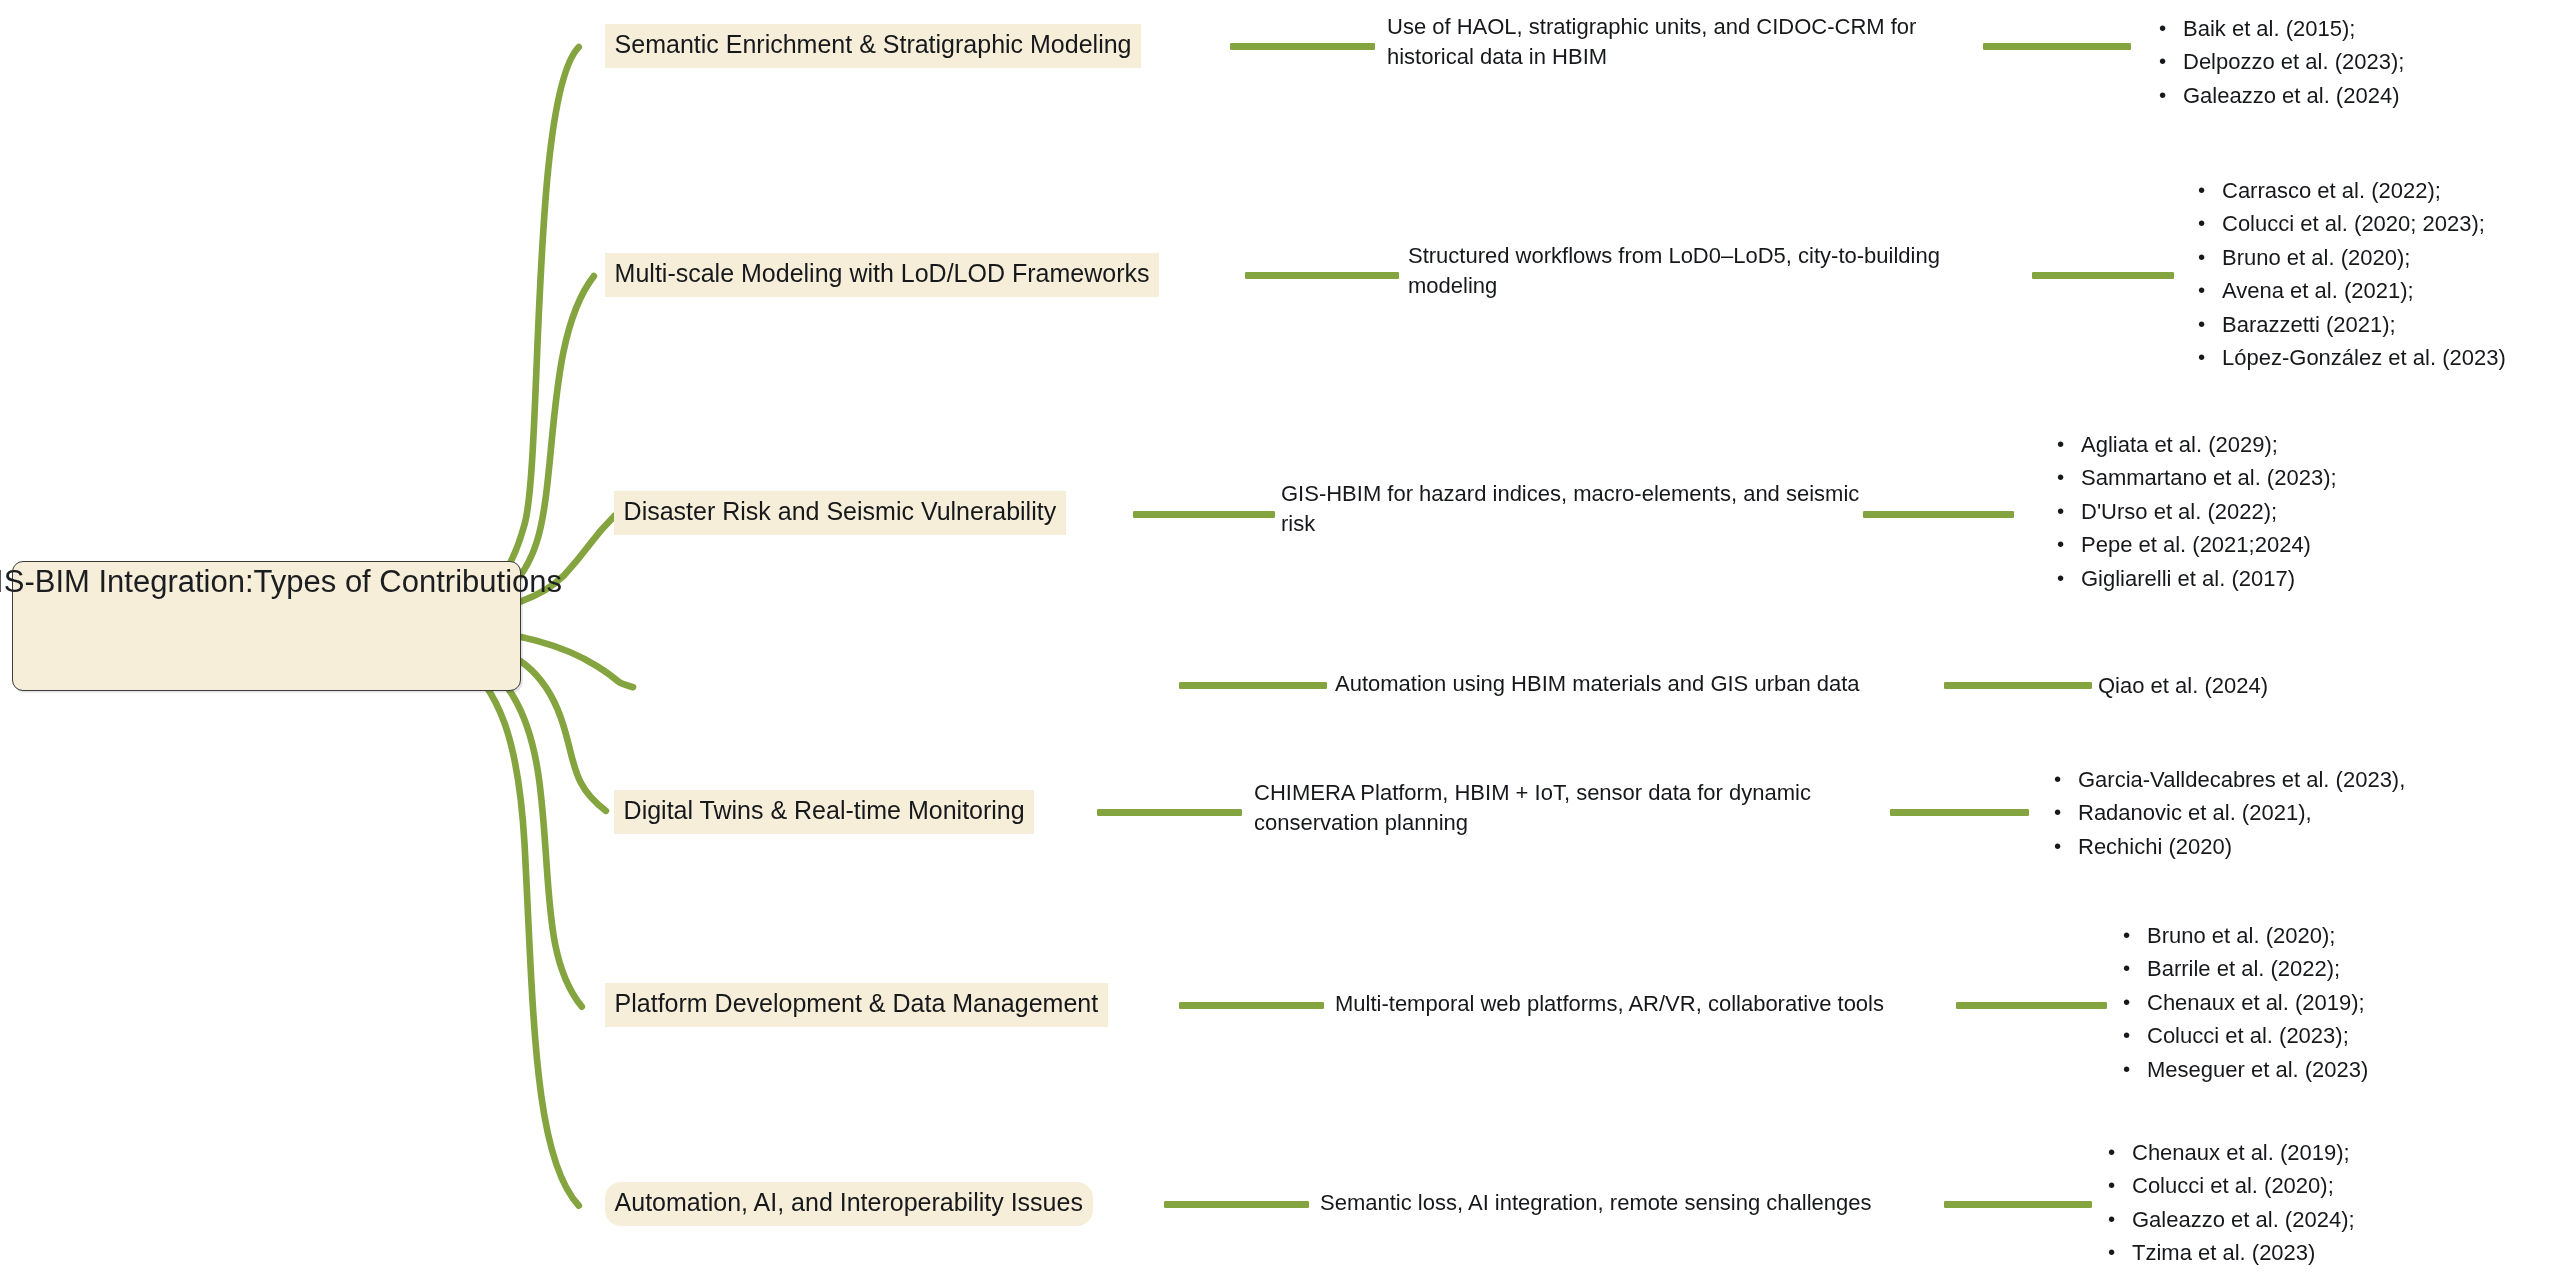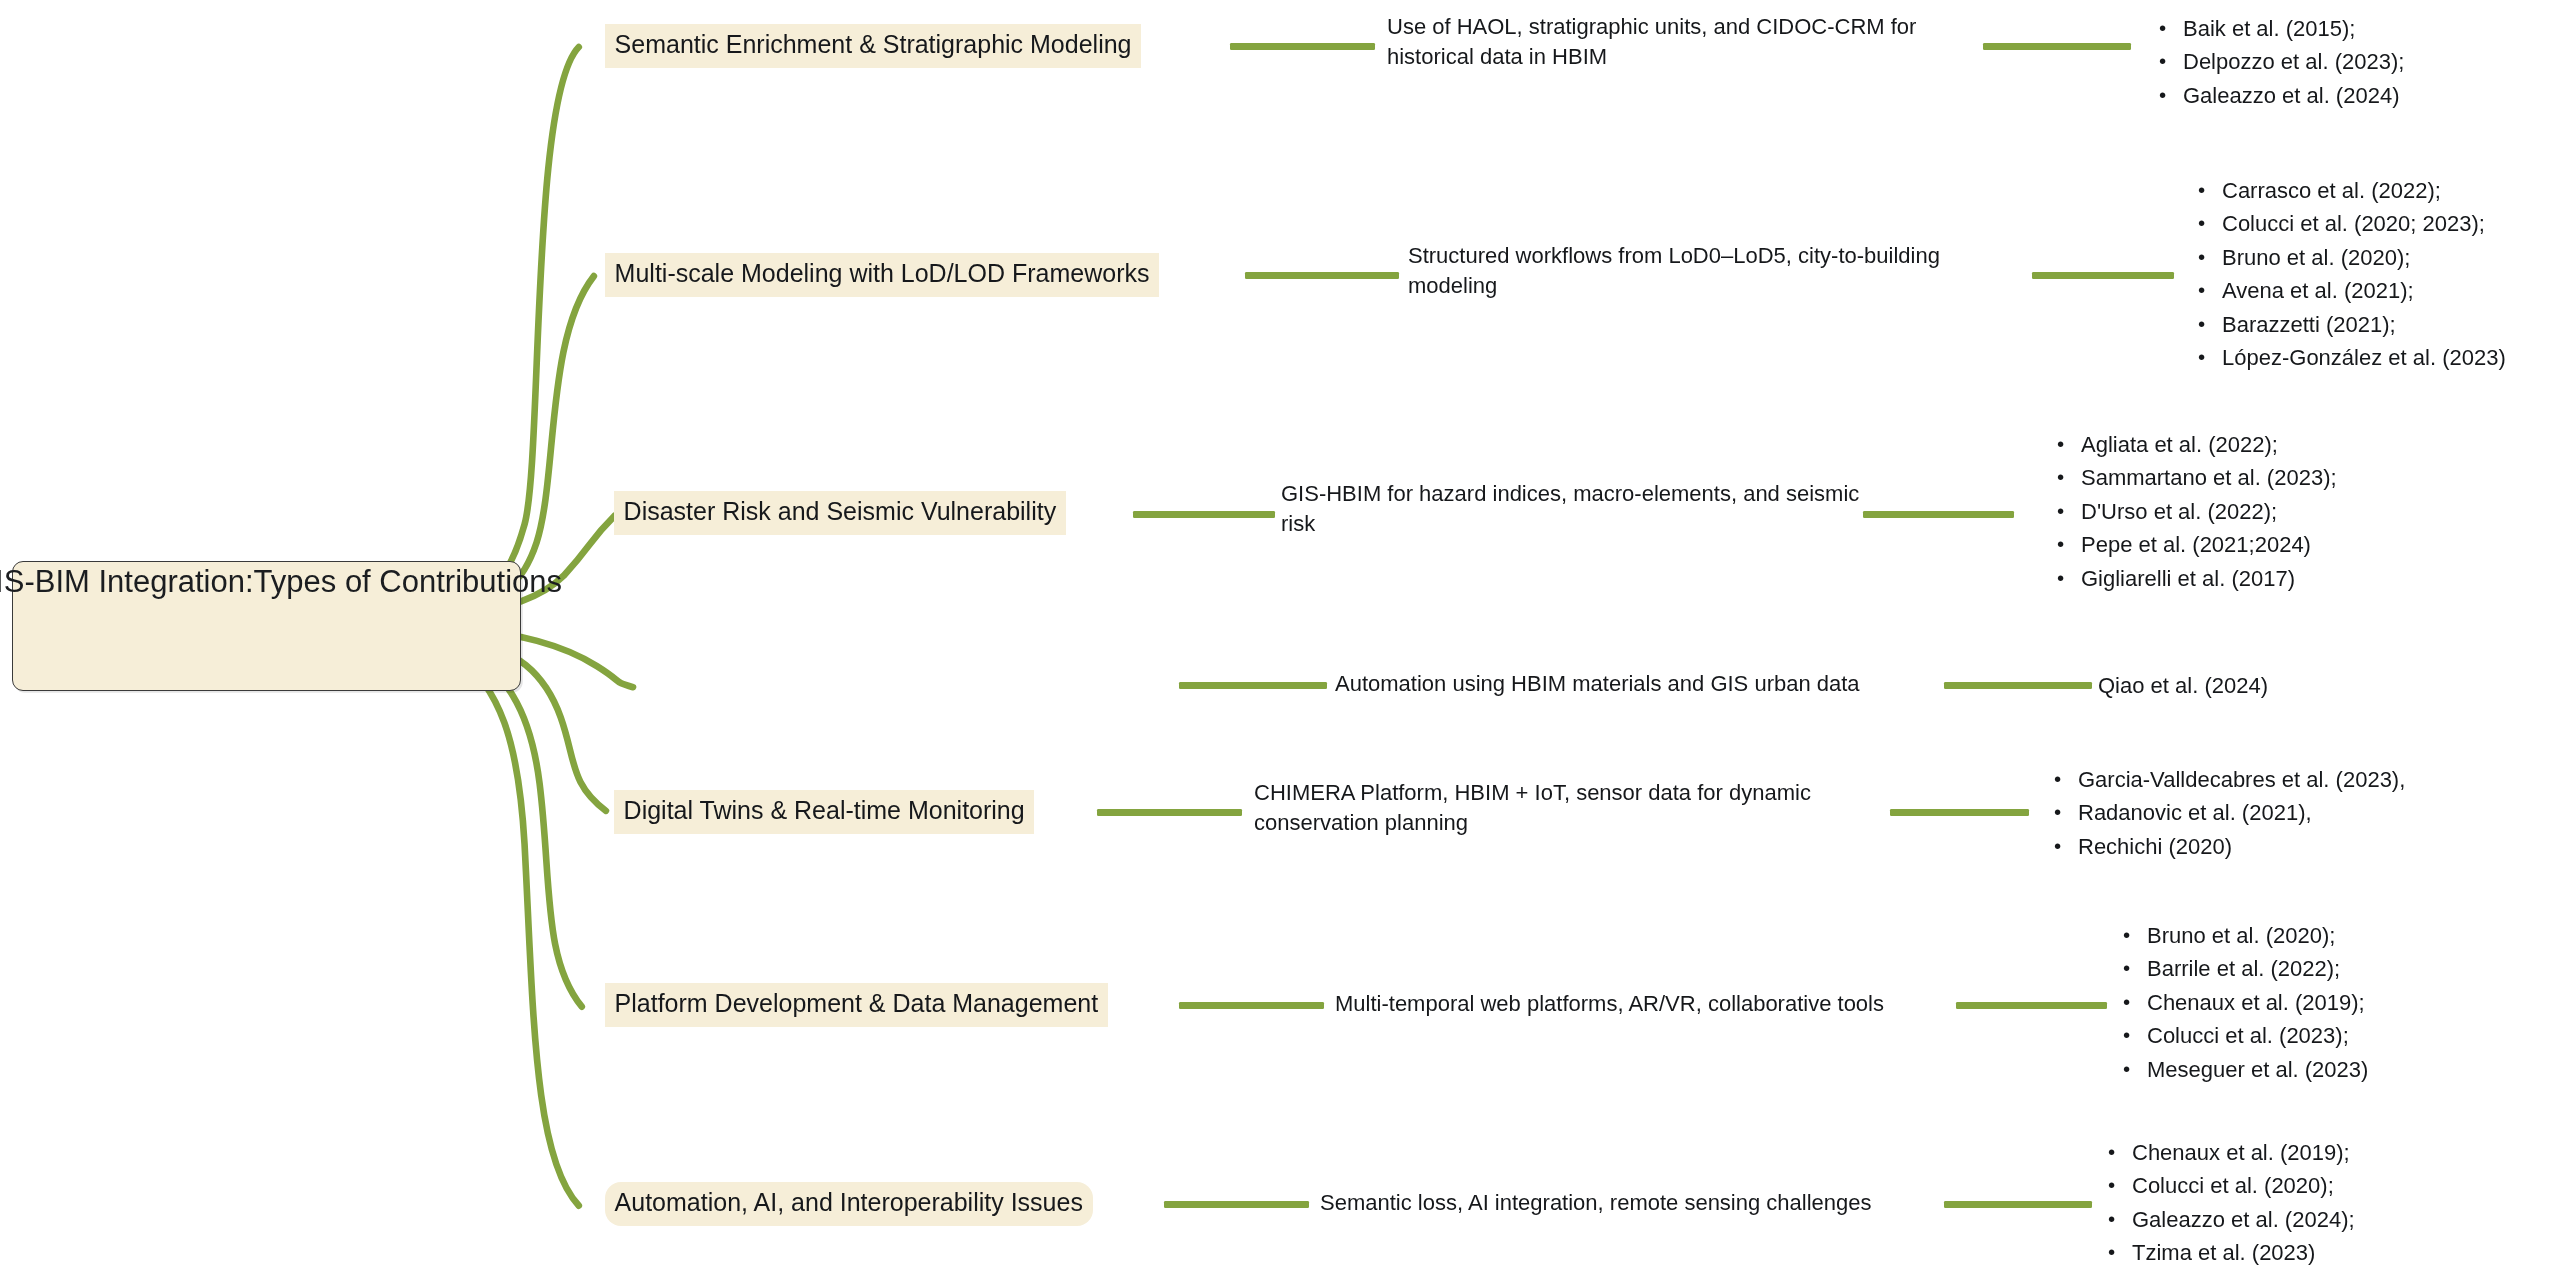--- a/index.html
+++ b/index.html
@@ -151,21 +151,21 @@
     <li>Avena et al. (2021);</li>
     <li>Barazzetti (2021);</li>
     <li> López-González et al. (2023)</li>
   </ul>
 
   <div class="topic" style="left:603px; top:491px;">Disaster Risk and Seismic Vulnerability</div>
   <div class="connector" style="left:1133px; top:511px; width:142px;"></div>
   <div class="desc two-line" style="left:1281px; top:479px;">GIS-HBIM for hazard indices, macro-elements, and seismic risk</div>
   <div class="connector" style="left:1863px; top:511px; width:151px;"></div>
   <ul class="cites" style="left:2053px; top:428px;">
-    <li>Agliata et al. (2022);</li>
+    <li>Agliata et al. (2029);</li>
     <li>Sammartano et al. (2023);</li>
     <li>D'Urso et al. (2022);</li>
     <li>Pepe et al. (2021;2024)</li>
     <li>Gigliarelli et al. (2017)</li>
   </ul>
 
   <div class="connector" style="left:1179px; top:682px; width:148px;"></div>
   <div class="desc one-line" style="left:1335px; top:669px;">Automation using HBIM materials and GIS urban data</div>
   <div class="connector" style="left:1944px; top:682px; width:148px;"></div>
   <ul class="cites no-bullet" style="left:2098px; top:669px;">

